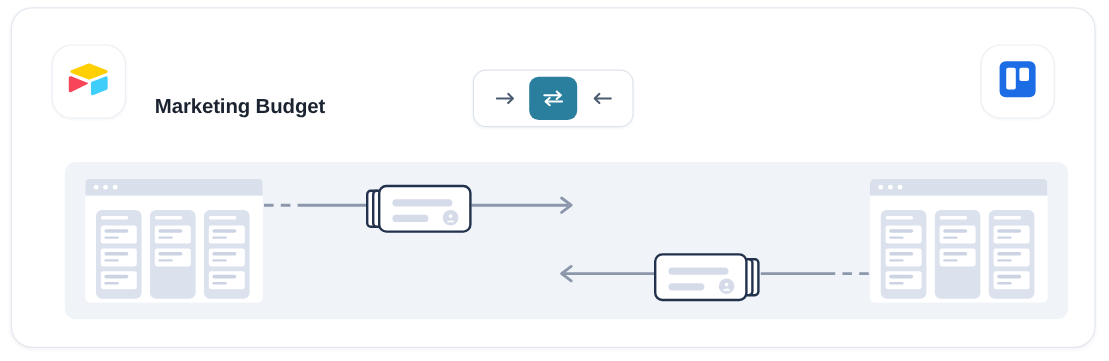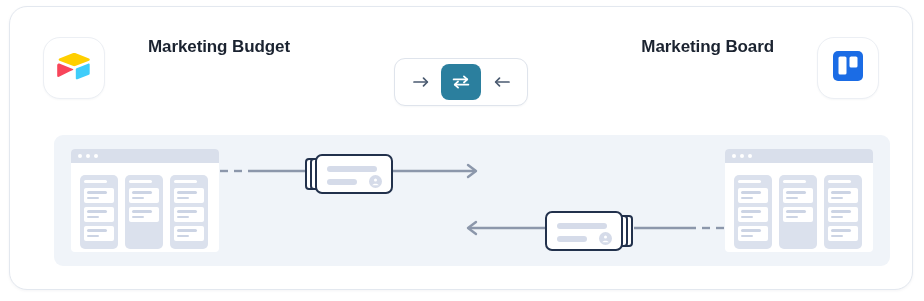--- a/index.html
+++ b/index.html
@@ -39,23 +39,22 @@
     position: absolute;
     left: 0;
     top: 30px;
     width: 100%;
     height: 62px;
   }
 
   .app-block {
     position: absolute;
     display: flex;
-    align-items: flex-start;
+    align-items: flex-end;
     height: 62px;
-    gap: 19px;
   }
   .app-block.left  { left: 33px; }
   .app-block.right { right: 33px; }
 
   .app-tile {
     width: 62px;
     height: 62px;
     border-radius: 17px;
     border: 1px solid #eceff4;
     background: #ffffff;
@@ -298,21 +297,20 @@
               <path d="M16.2 1.1 L2.4 6.6 C1.4 7.0 1.4 8.4 2.5 8.8 L16.4 14.1 C17.0 14.3 17.6 14.3 18.2 14.1 L32.0 8.8 C33.0 8.4 33.0 7.0 32.0 6.6 L18.2 1.1 C17.5 0.9 16.9 0.9 16.2 1.1 Z" fill="#FFCF00"></path>
               <path d="M18.8 17.4 L18.8 26.2 C18.8 27.0 19.6 27.6 20.4 27.3 L31.9 22.8 C32.4 22.6 32.7 22.1 32.7 21.6 L32.7 12.8 C32.7 12.0 31.9 11.4 31.1 11.7 L19.6 16.2 C19.1 16.4 18.8 16.9 18.8 17.4 Z" fill="#3FCDFA"></path>
               <path d="M15.9 18.0 L12.5 19.6 L2.0 24.8 C1.2 25.2 0.2 24.6 0.2 23.7 L0.2 13.0 C0.2 12.7 0.4 12.4 0.6 12.2 C0.7 12.0 0.9 11.9 1.1 11.8 C1.6 11.5 2.3 11.5 2.9 11.8 L15.8 16.9 C16.5 17.2 16.5 17.7 15.9 18.0 Z" fill="#F8455A"></path>
             </svg>
           </span>
         </div>
         <div class="app-title">Marketing Budget</div>
       </div>
 
       <div class="app-block right">
-        <div class="app-title">Marketing Board</div>
         <div class="app-tile">
           <span>
             <svg width="32" height="32" viewBox="0 0 32 32" aria-hidden="true">
               <rect x="1" y="1" width="30" height="30" rx="5" fill="#1B6CE5"></rect>
               <rect x="6.5" y="6.5" width="8" height="18" rx="1.6" fill="#ffffff"></rect>
               <rect x="17.5" y="6.5" width="8" height="11" rx="1.6" fill="#ffffff"></rect>
             </svg>
           </span>
         </div>
       </div>

